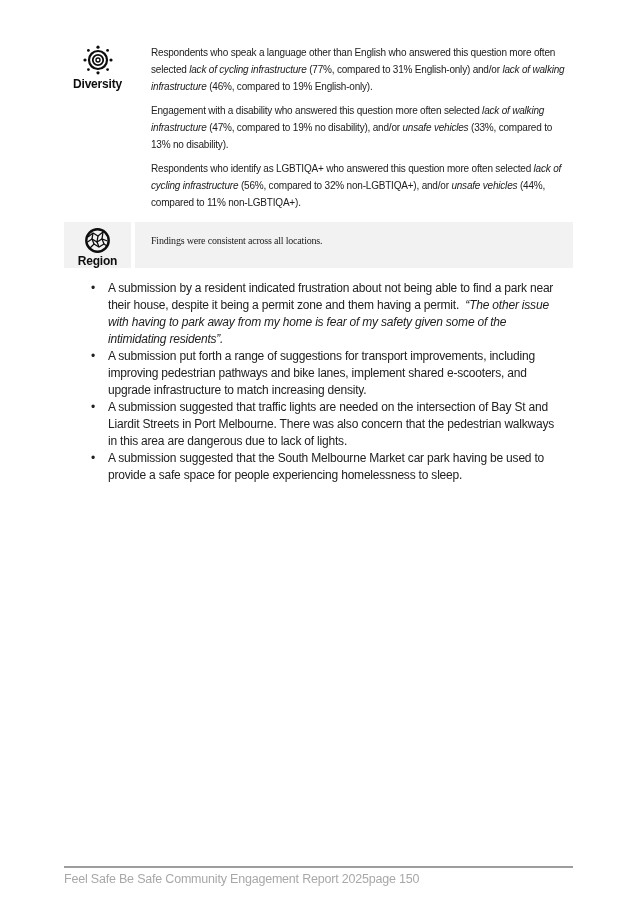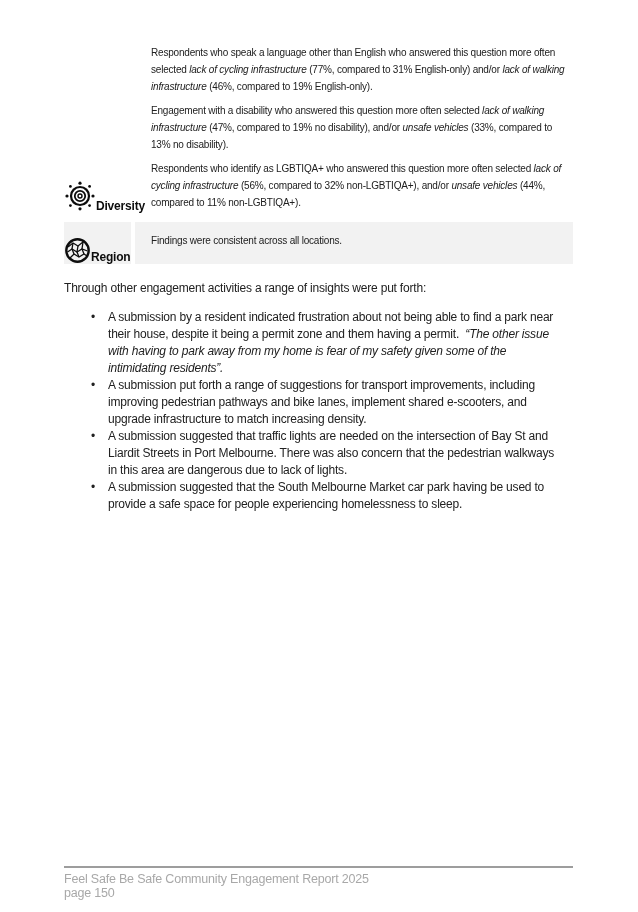--- a/index.html
+++ b/index.html
@@ -23,22 +23,22 @@
   
   .sec-row {
     display: flex;
     align-items: stretch;
     margin-bottom: 9px;
   }
   .icon-cell {
     flex: 0 0 67px;
     width: 67px;
     display: flex;
-    flex-direction: row;
-    align-items: flex-end;
+    flex-direction: column;
+    align-items: center;
     padding-top: 3px;
     margin-right: 4px;
   }
   .icon-cell .sec-label {
     font-weight: 700;
     font-size: 12px;
     letter-spacing: -0.2px;
     color: #0d0d0d;
     margin-top: 1px;
     line-height: 13px;
@@ -48,21 +48,21 @@
     padding: 2px 5px 2px 16px;
   }
   .sec-row.shaded .icon-cell,
   .sec-row.shaded .text-cell {
     background: var(--highlight, #f2f2f2);
   }
   .sec-row.shaded {
     min-height: 42px;
   }
   .sec-row.shaded .icon-cell { padding-top: 5px; }
-  .sec-row.shaded .text-cell { padding-top: 10px; }
+  .sec-row.shaded .text-cell { padding-top: 10px; font-family: Liberation Serif, serif; }
   .text-cell p {
     margin: 0 0 7px 0;
     font-size: 10px;
     line-height: 17px;
     letter-spacing: -0.2px;
   }
   .text-cell p:last-child { margin-bottom: 0; }
   .it { font-style: italic; }
   .intro {
     margin: 16px 0 0 0;
@@ -96,21 +96,20 @@
     height: 2px;
     background: #9d9d9d;
   }
   .footer-row {
     display: flex;
     justify-content: flex-start;
     margin-top: 4px;
     font-size: 12.5px;
     letter-spacing: -0.2px;
     color: var(--muted, #a8a8a8);
-    flex-direction: column;
   }
   .sec-icon svg { display: block; }
 </style>
 </head>
 <body style="--highlight: #f2f2f2; --text: #212121; --muted: #a8a8a8;">
 
 <div class="page">
   <div class="content">
 
     <div class="sec-row">
@@ -158,21 +157,20 @@
             </g>
           </svg>
         </span>
         <span class="sec-label">Region</span>
       </div>
       <div class="text-cell">
           <p><span>Findings were consistent across all locations.</span></p>
         </div>
     </div>
 
-    <p class="intro">Through other engagement activities a range of insights were put forth:</p>
 
     <ul class="bullets">
         <li><span>A submission by a resident indicated frustration about not being able to find a park near their house, despite it being a permit zone and them having a permit.&nbsp; </span><span class="it">“The other issue with having to park away from my home is fear of my safety given some of the intimidating residents”.</span></li>
         <li><span>A submission put forth a range of suggestions for transport improvements, including improving pedestrian pathways and bike lanes, implement shared e-scooters, and upgrade infrastructure to match increasing density.</span></li>
         <li><span>A submission suggested that traffic lights are needed on the intersection of Bay St and Liardit Streets in Port Melbourne. There was also concern that the pedestrian walkways in this area are dangerous due to lack of lights.</span></li>
         <li><span>A submission suggested that the South Melbourne Market car park having be used to provide a safe space for people experiencing homelessness to sleep.</span></li>
       </ul>
 
   </div>
 

